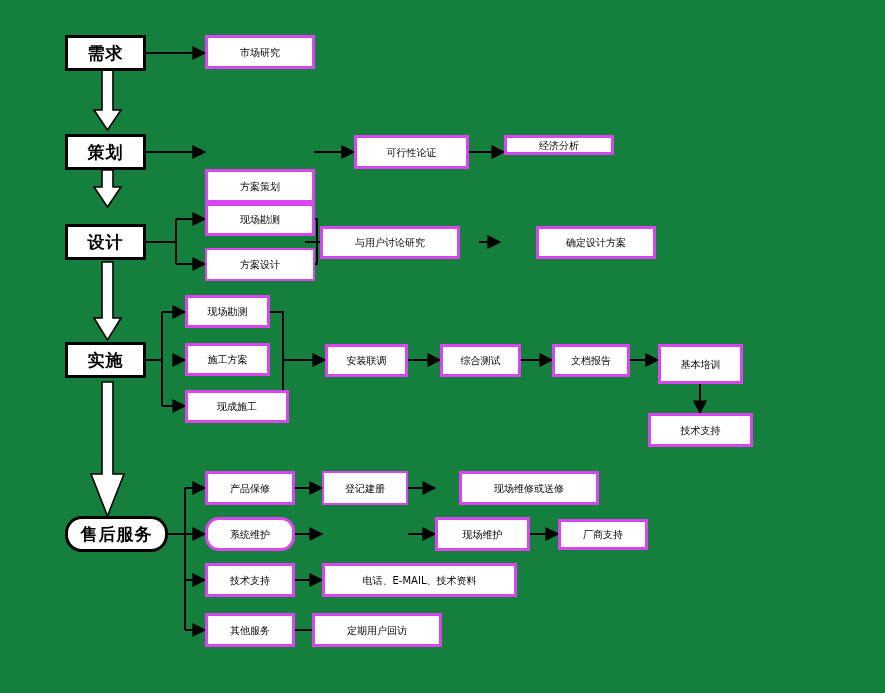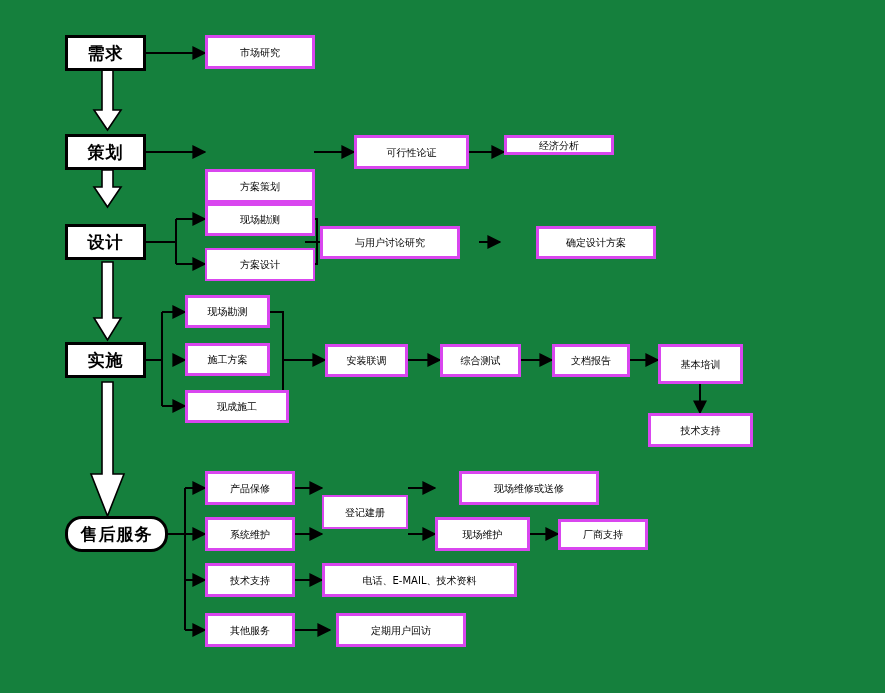--- a/index.html
+++ b/index.html
@@ -152,26 +152,26 @@
   <div class="node task" style="left:185px; top:390px; width:104px; height:33px;">现成施工</div>
   <div class="node task" style="left:325px; top:344px; width:83px; height:33px;">安装联调</div>
   <div class="node task" style="left:440px; top:344px; width:81px; height:33px;">综合测试</div>
   <div class="node task" style="left:552px; top:344px; width:78px; height:33px;">文档报告</div>
   <div class="node task" style="left:658px; top:344px; width:85px; height:40px;">基本培训</div>
   <div class="node task" style="left:648px; top:413px; width:105px; height:34px;">技术支持</div>
 
   <div class="node stage" style="left:65px; top:516px; width:103px; height:36px;border-radius:17px;">售后服务</div>
 
   <div class="node task" style="left:205px; top:471px; width:90px; height:34px;">产品保修</div>
-  <div class="node task bold-edge" style="left:322px; top:471px; width:86px; height:34px;margin-top:24px;">登记建册</div>
+  <div class="node task bold-edge" style="left:322px; top:471px; width:86px; height:34px;">登记建册</div>
   <div class="node task" style="left:435px; top:471px; width:140px; height:34px;margin-left:24px;">现场维修或送修</div>
 
-  <div class="node task" style="left:205px; top:517px; width:90px; height:34px;">系统维护</div>
+  <div class="node task" style="left:205px; top:517px; width:90px; height:34px;border-radius:14px;">系统维护</div>
   <div class="node task" style="left:435px; top:517px; width:95px; height:34px;">现场维护</div>
   <div class="node task" style="left:558px; top:519px; width:90px; height:31px;">厂商支持</div>
 
   <div class="node task" style="left:205px; top:563px; width:90px; height:34px;">技术支持</div>
   <div class="node task" style="left:322px; top:563px; width:195px; height:34px;">电话、E-MAIL、技术资料</div>
 
   <div class="node task" style="left:205px; top:613px; width:90px; height:34px;">其他服务</div>
-  <div class="node task" style="left:336px; top:613px; width:130px; height:34px;">定期用户回访</div>
+  <div class="node task" style="left:312px; top:613px; width:130px; height:34px;">定期用户回访</div>
 
 </div>
 
 </body></html>

